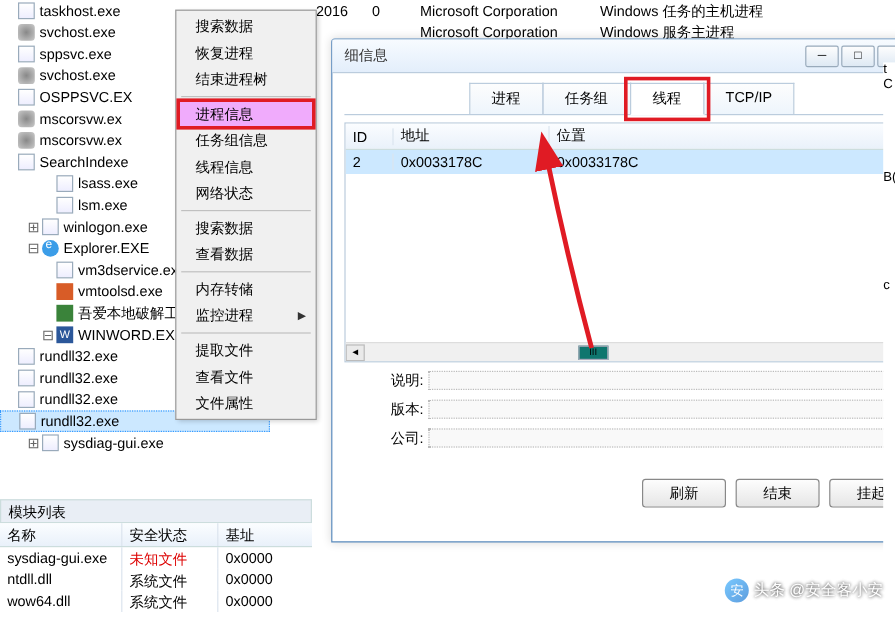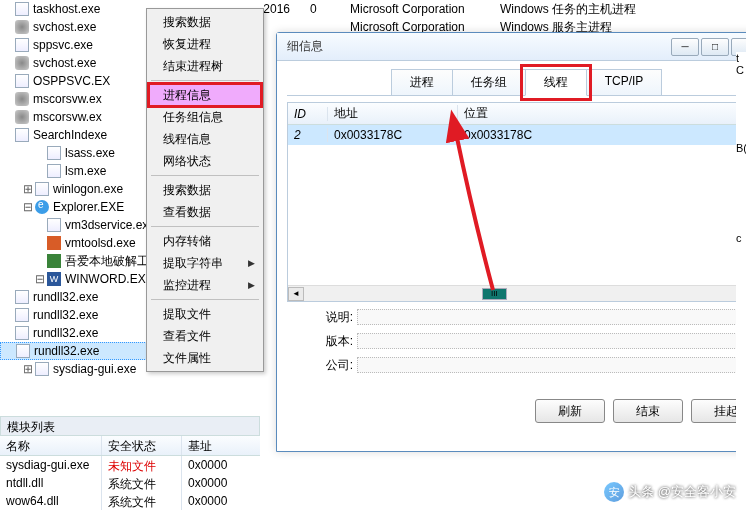--- a/index.html
+++ b/index.html
@@ -52,21 +52,21 @@
 
 .tab-row { display:flex; border-bottom:1px solid #bcd;justify-content:center; }
 .tab { padding:4px 18px; border:1px solid #bcd; border-bottom:none; background:linear-gradient(#fdfdfd,#eef5fc); margin-right:-1px; cursor:default; }
 .tab.active { background:#fff; border-bottom:1px solid #fff; margin-bottom:-1px; }
 .tab.highlighted { outline:3px solid #e01b24; outline-offset:2px; position:relative; }
 
 
 .thread-box { border:1px solid #bcd; margin-top:6px; height:200px; background:#fff; position:relative; overflow:hidden; }
 .thread-head { display:flex; background:linear-gradient(#fbfdff,#e9f1fa); border-bottom:1px solid #cdd; height:22px; align-items:center; }
 .thread-head span, .thread-row span { padding-left:6px; }
-.th-col1 { width:40px; border-right:1px solid #dbe4ee;font-style:italic; }
+.th-col1 { width:40px; border-right:1px solid #dbe4ee; }
 .th-col2 { width:130px; border-right:1px solid #dbe4ee; }
 .th-col3 { flex:1; border-right:1px solid #dbe4ee; }
 .th-colend { width:18px; }
 .thread-row { display:flex; height:20px; align-items:center; }
 .thread-row.sel { background:#cce8ff; }
 .thread-scrollbar { position:absolute; bottom:0; left:0; right:0; height:16px; background:#f0f0f0; border-top:1px solid #ddd; display:flex; align-items:center; }
 .sb-btn { width:16px; height:14px; border:1px solid #bbb; background:#eaeaea; display:flex; align-items:center; justify-content:center; font-size:8px; }
 .sb-track { flex:1; margin:0 1px; position:relative; height:14px; }
 .sb-thumb { position:absolute; left:40%; width:25px; height:12px; top:1px; background:#0f766e; border:1px solid #aab; font-size:8px; text-align:center; line-height:10px; }
 
@@ -277,21 +277,20 @@
     <div class="ctx-sep"></div>
     <div class="ctx-item highlighted">进程信息</div>
     <div class="ctx-item">任务组信息</div>
     <div class="ctx-item">线程信息</div>
     <div class="ctx-item">网络状态</div>
     <div class="ctx-sep"></div>
     <div class="ctx-item">搜索数据</div>
     <div class="ctx-item">查看数据</div>
     <div class="ctx-sep"></div>
     <div class="ctx-item">内存转储</div>
-    <div class="ctx-item has-sub">提取字符串</div>
     <div class="ctx-item has-sub">监控进程</div>
     <div class="ctx-sep"></div>
     <div class="ctx-item">提取文件</div>
     <div class="ctx-item">查看文件</div>
     <div class="ctx-item">文件属性</div>
   </div>
 
 <div class="dlg">
   <div class="dlg-titlebar">
     <span class="dlg-title">细信息</span>

